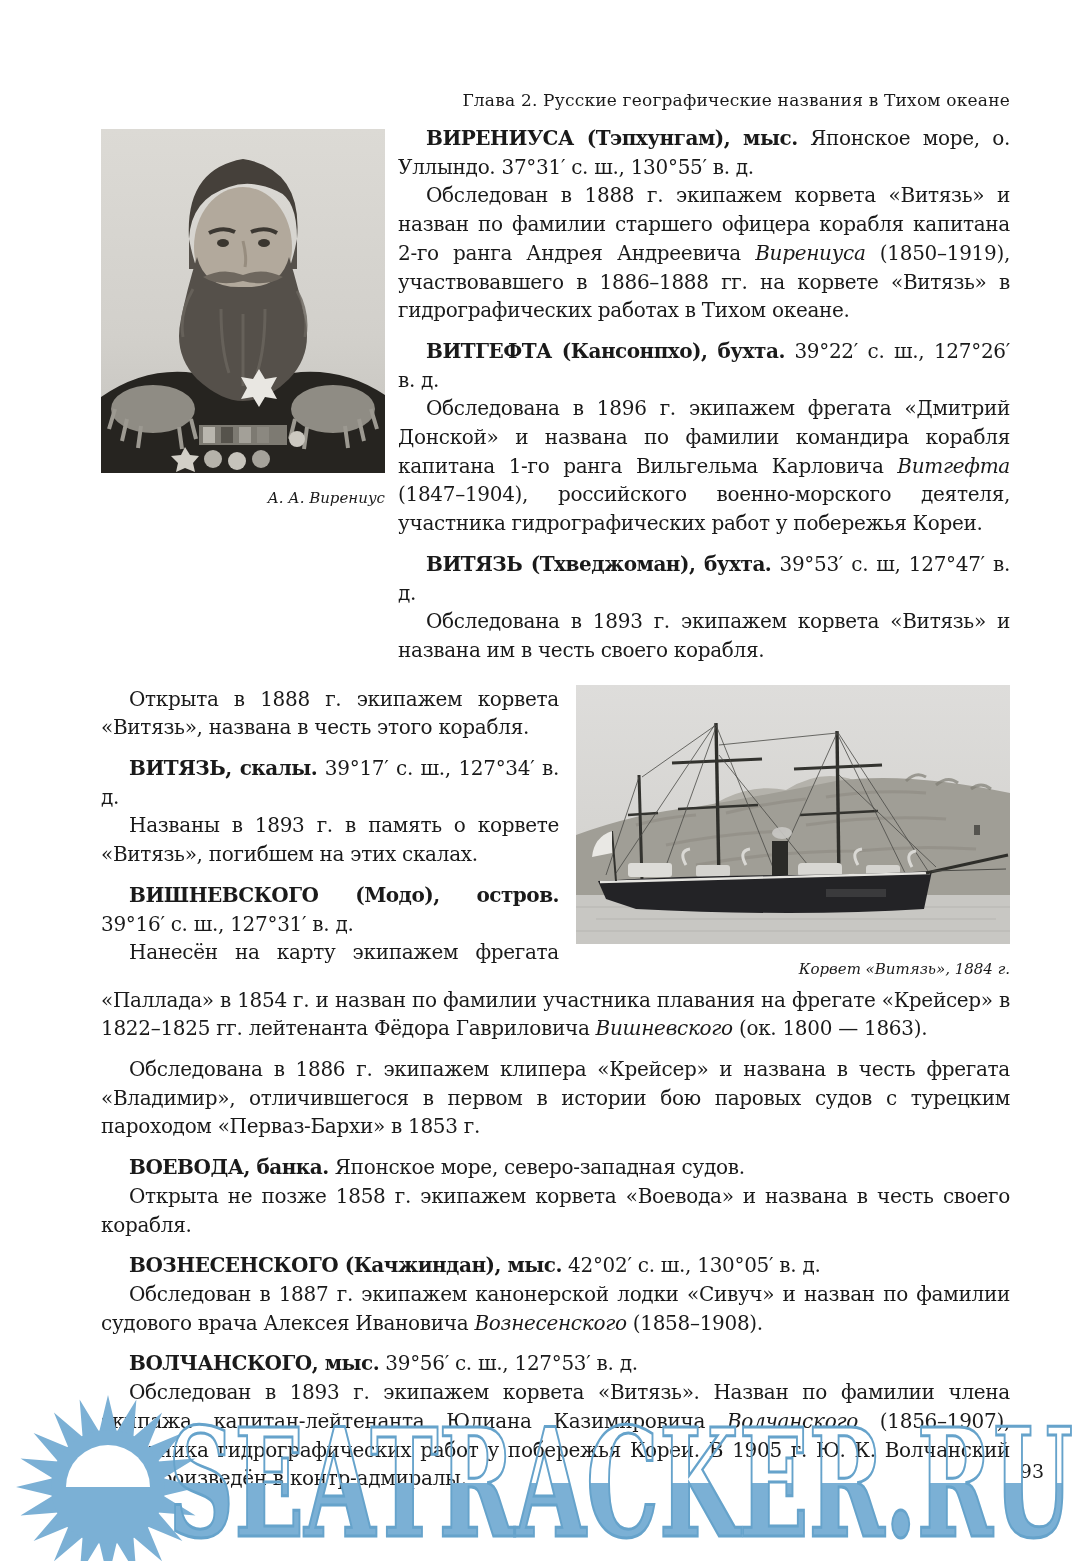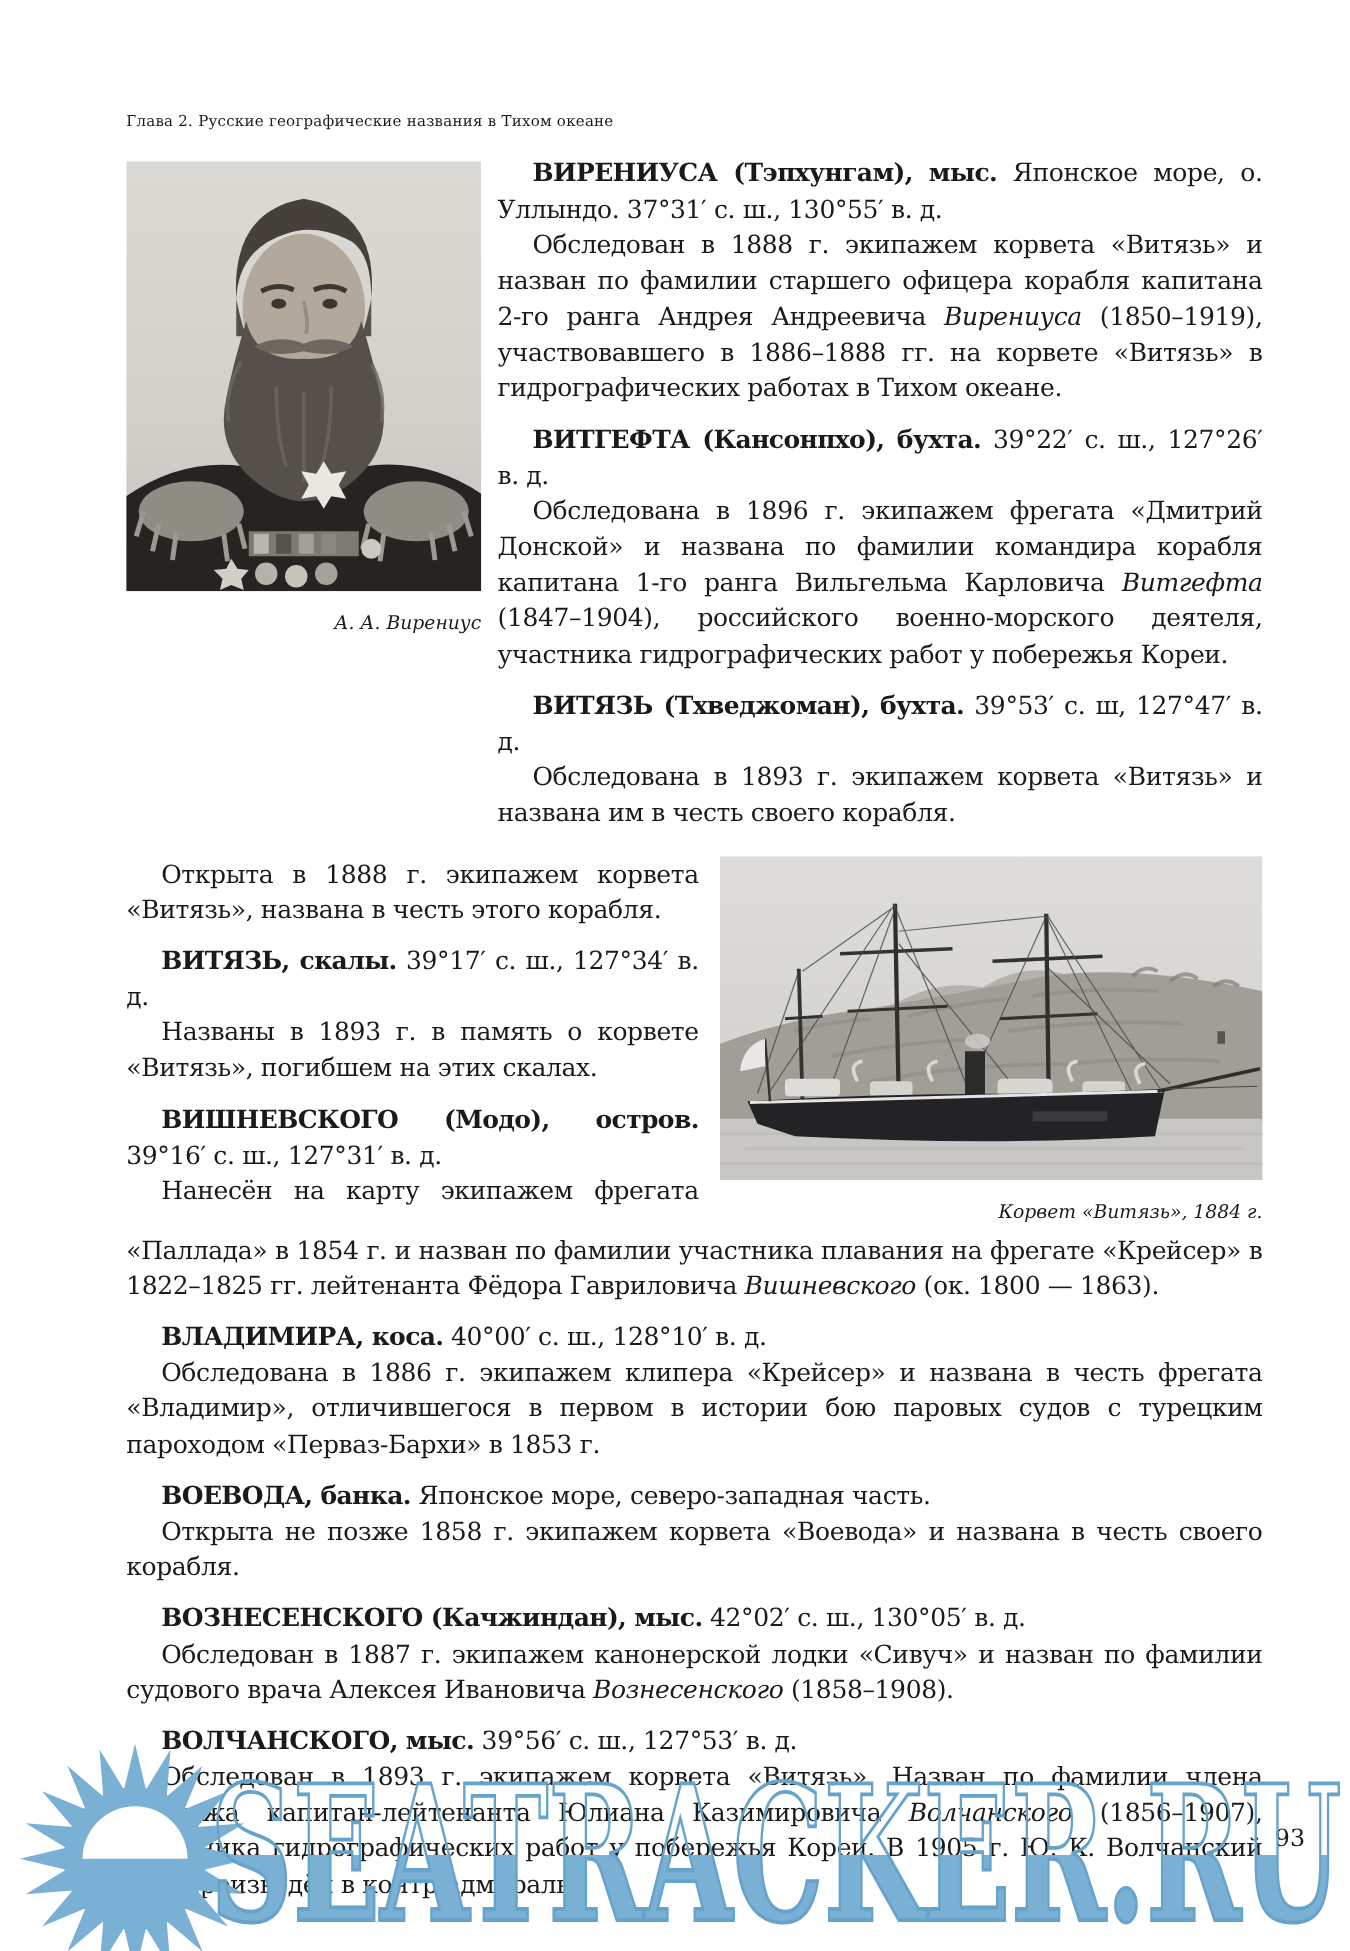--- a/index.html
+++ b/index.html
@@ -1,19 +1,19 @@
 <!DOCTYPE html>
 <html><head>
 <meta charset="utf-8">
 <style>
   html,body{margin:0;padding:0;background:#ffffff;}
   .page{position:relative;width:1080px;height:1561px;background:#ffffff;overflow:hidden;
         font-family:"DejaVu Serif","Liberation Serif",serif;color:#1a1a1a;}
-  .running-head{position:absolute;top:90px;left:101px;width:909px;text-align:left;
-        font-size:12px;letter-spacing:0.2px;}
+  .running-head{position:absolute;top:90px;left:101px;width:909px;text-align:right;
+        font-size:17px;letter-spacing:0.2px;}
   .content{position:absolute;left:101px;top:124px;width:909px;}
   p{margin:0;text-align:justify;font-size:20px;line-height:28.7px;letter-spacing:-0.3px;
     text-indent:28px;}
   b{font-weight:bold;letter-spacing:-0.5px;}
   .entry{margin-top:12px;}
   .entry.first{margin-top:0;}
   .row1{display:flex;align-items:flex-start;}
   .portrait-fig{flex:0 0 284px;margin-top:5px;}
   .right-col{flex:1;margin-left:13px;}
   .photo{display:block;line-height:0;}
@@ -178,25 +178,24 @@
           </svg>
         </span>
         <figcaption class="caption">Корвет «Витязь», 1884 г.</figcaption>
       </figure>
     </div>
 
     <div class="full">
       <p class="cont"><span>«Паллада» в 1854 г. и назван по фамилии участника плавания на фрегате «Крейсер» в 1822–1825 гг. лейтенанта Фёдора Гавриловича </span><em>Вишневского</em><span> (ок. 1800 — 1863).</span></p>
 
       <div class="entry">
-        <p class="head"><b>ВЛАДИМИРА, коса.</b><span> 40°00′ с. ш., 128°10′ в. д.</span></p>
         <p class="body"><span>Обследована в 1886 г. экипажем клипера «Крейсер» и названа в честь фрегата «Владимир», отличившегося в первом в истории бою паровых судов с турецким пароходом «Перваз-Бархи» в 1853 г.</span></p>
       </div>
       <div class="entry">
-        <p class="head"><b>ВОЕВОДА, банка.</b><span> Японское море, северо-западная часть.</span></p>
+        <p class="head"><b>ВОЕВОДА, банка.</b><span> Японское море, северо-западная судов.</span></p>
         <p class="body"><span>Открыта не позже 1858 г. экипажем корвета «Воевода» и названа в честь своего корабля.</span></p>
       </div>
       <div class="entry">
         <p class="head"><b>ВОЗНЕСЕНСКОГО (Качжиндан), мыс.</b><span> 42°02′ с. ш., 130°05′ в. д.</span></p>
         <p class="body"><span>Обследован в 1887 г. экипажем канонерской лодки «Сивуч» и назван по фамилии судового врача Алексея Ивановича </span><em>Вознесенского</em><span> (1858–1908).</span></p>
       </div>
       <div class="entry">
         <p class="head"><b>ВОЛЧАНСКОГО, мыс.</b><span> 39°56′ с. ш., 127°53′ в. д.</span></p>
         <p class="body"><span>Обследован в 1893 г. экипажем корвета «Витязь». Назван по фамилии члена экипажа капитан-лейтенанта Юлиана Казимировича </span><em>Волчанского</em><span> (1856–1907), участника гидрографических работ у побережья Кореи. В 1905 г. Ю. К. Волчанский был произведён в контр-адмиралы.</span></p>
       </div>

